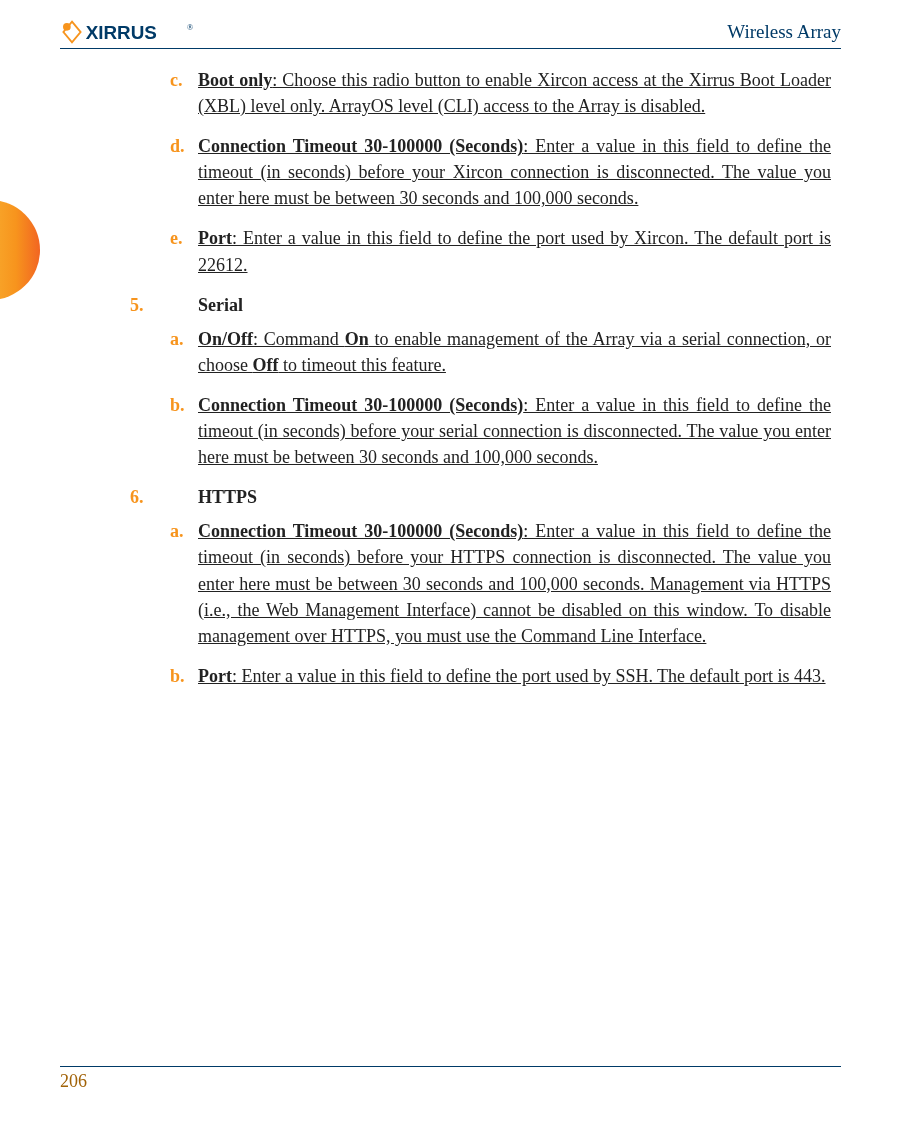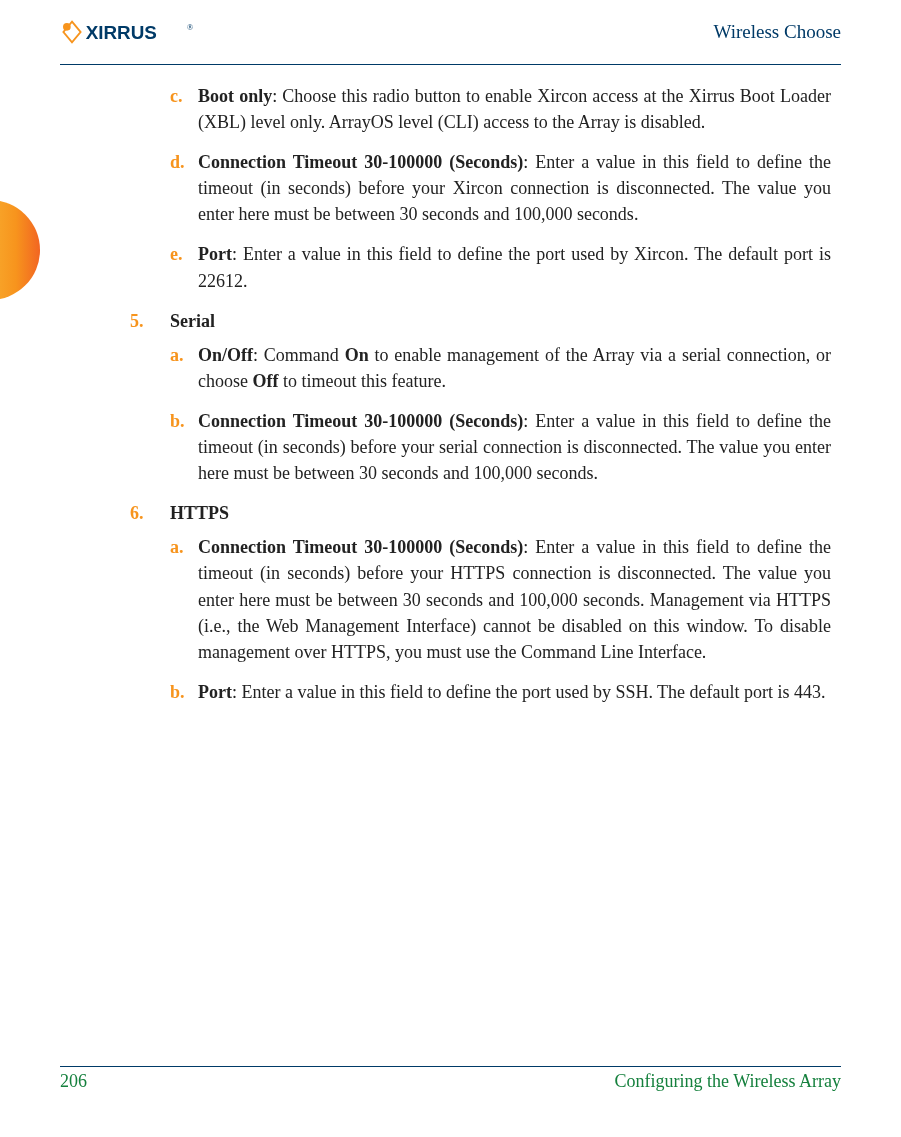--- a/index.html
+++ b/index.html
@@ -14,21 +14,21 @@
     height: 1137px;
     position: relative;
     box-sizing: border-box;
     padding: 20px 60px 0 60px;
   }
   .header {
     display: flex;
     justify-content: space-between;
     align-items: center;
     border-bottom: 1.5px solid #003a67;
-    padding-bottom: 20px;
+    padding-bottom: 4px;
     margin-bottom: 18px;
   }
   .logo {
     height: 24px;
   }
   .header-title {
     color: #003a67;
     font-size: 19px;
   }
   .side-tab {
@@ -54,68 +54,69 @@
   }
   .marker {
     color: #f7941d;
     font-weight: 700;
     min-width: 28px;
     flex-shrink: 0;
   }
   .item-body {
     flex: 1;
     text-align: justify;
+    text-decoration: underline;
   }
   .lead {
     font-weight: 700;
   }
   .num-item {
     display: flex;
     margin-bottom: 8px;
     margin-left: -40px;
   }
   .num-marker {
     color: #f7941d;
     font-weight: 700;
     min-width: 40px;
     flex-shrink: 0;
   }
   .num-title {
     font-weight: 700;
+    margin-left: 28px;
   }
   .footer {
     position: absolute;
     left: 60px;
     right: 60px;
     bottom: 45px;
     border-top: 1.5px solid #003a67;
     display: flex;
-    justify-content: space-between;
     padding-top: 4px;
     font-size: 18px;
-    color: #15803d;
+    color: #a16207;
   }
   .bold { font-weight: 700; }
 </style>
 </head>
 <body>
 
 <div class="page">
   <div class="side-tab"></div>
 
   <div class="header">
     <svg class="logo" viewBox="0 0 180 28">
       <g fill="#003a67">
         <circle cx="8" cy="8" r="4.5" fill="#f7941d"></circle>
         <path d="M14 2 L24 14 L14 26 L4 14 Z" fill="none" stroke="#f7941d" stroke-width="2.2"></path>
         <text x="30" y="22" font-family="Arial Black, Arial, sans-serif" font-size="22" font-weight="900" fill="#003a67">XIRRUS</text>
         <text x="148" y="12" font-size="10" fill="#003a67">®</text>
       </g>
     </svg>
-    <span class="header-title">Wireless Choose</span>
+    <span class="header-title">Wireless Array</span>
   </div>
 
   <div class="content">
 
     <div class="item">
       <div class="marker">c.</div>
       <div class="item-body">
         <span class="lead">Boot only</span><span>: Choose this radio button to enable Xircon access at the Xirrus Boot Loader (XBL) level only. ArrayOS level (CLI) access to the Array is disabled.</span>
       </div>
     </div>
@@ -169,15 +170,14 @@
       <div class="marker">b.</div>
       <div class="item-body">
         <span class="lead">Port</span><span>: Enter a value in this field to define the port used by SSH. The default port is 443.</span>
       </div>
     </div>
 
   </div>
 
   <div class="footer">
     <span>206</span>
-    <span>Configuring the Wireless Array</span>
   </div>
 </div>
 
 </body></html>

